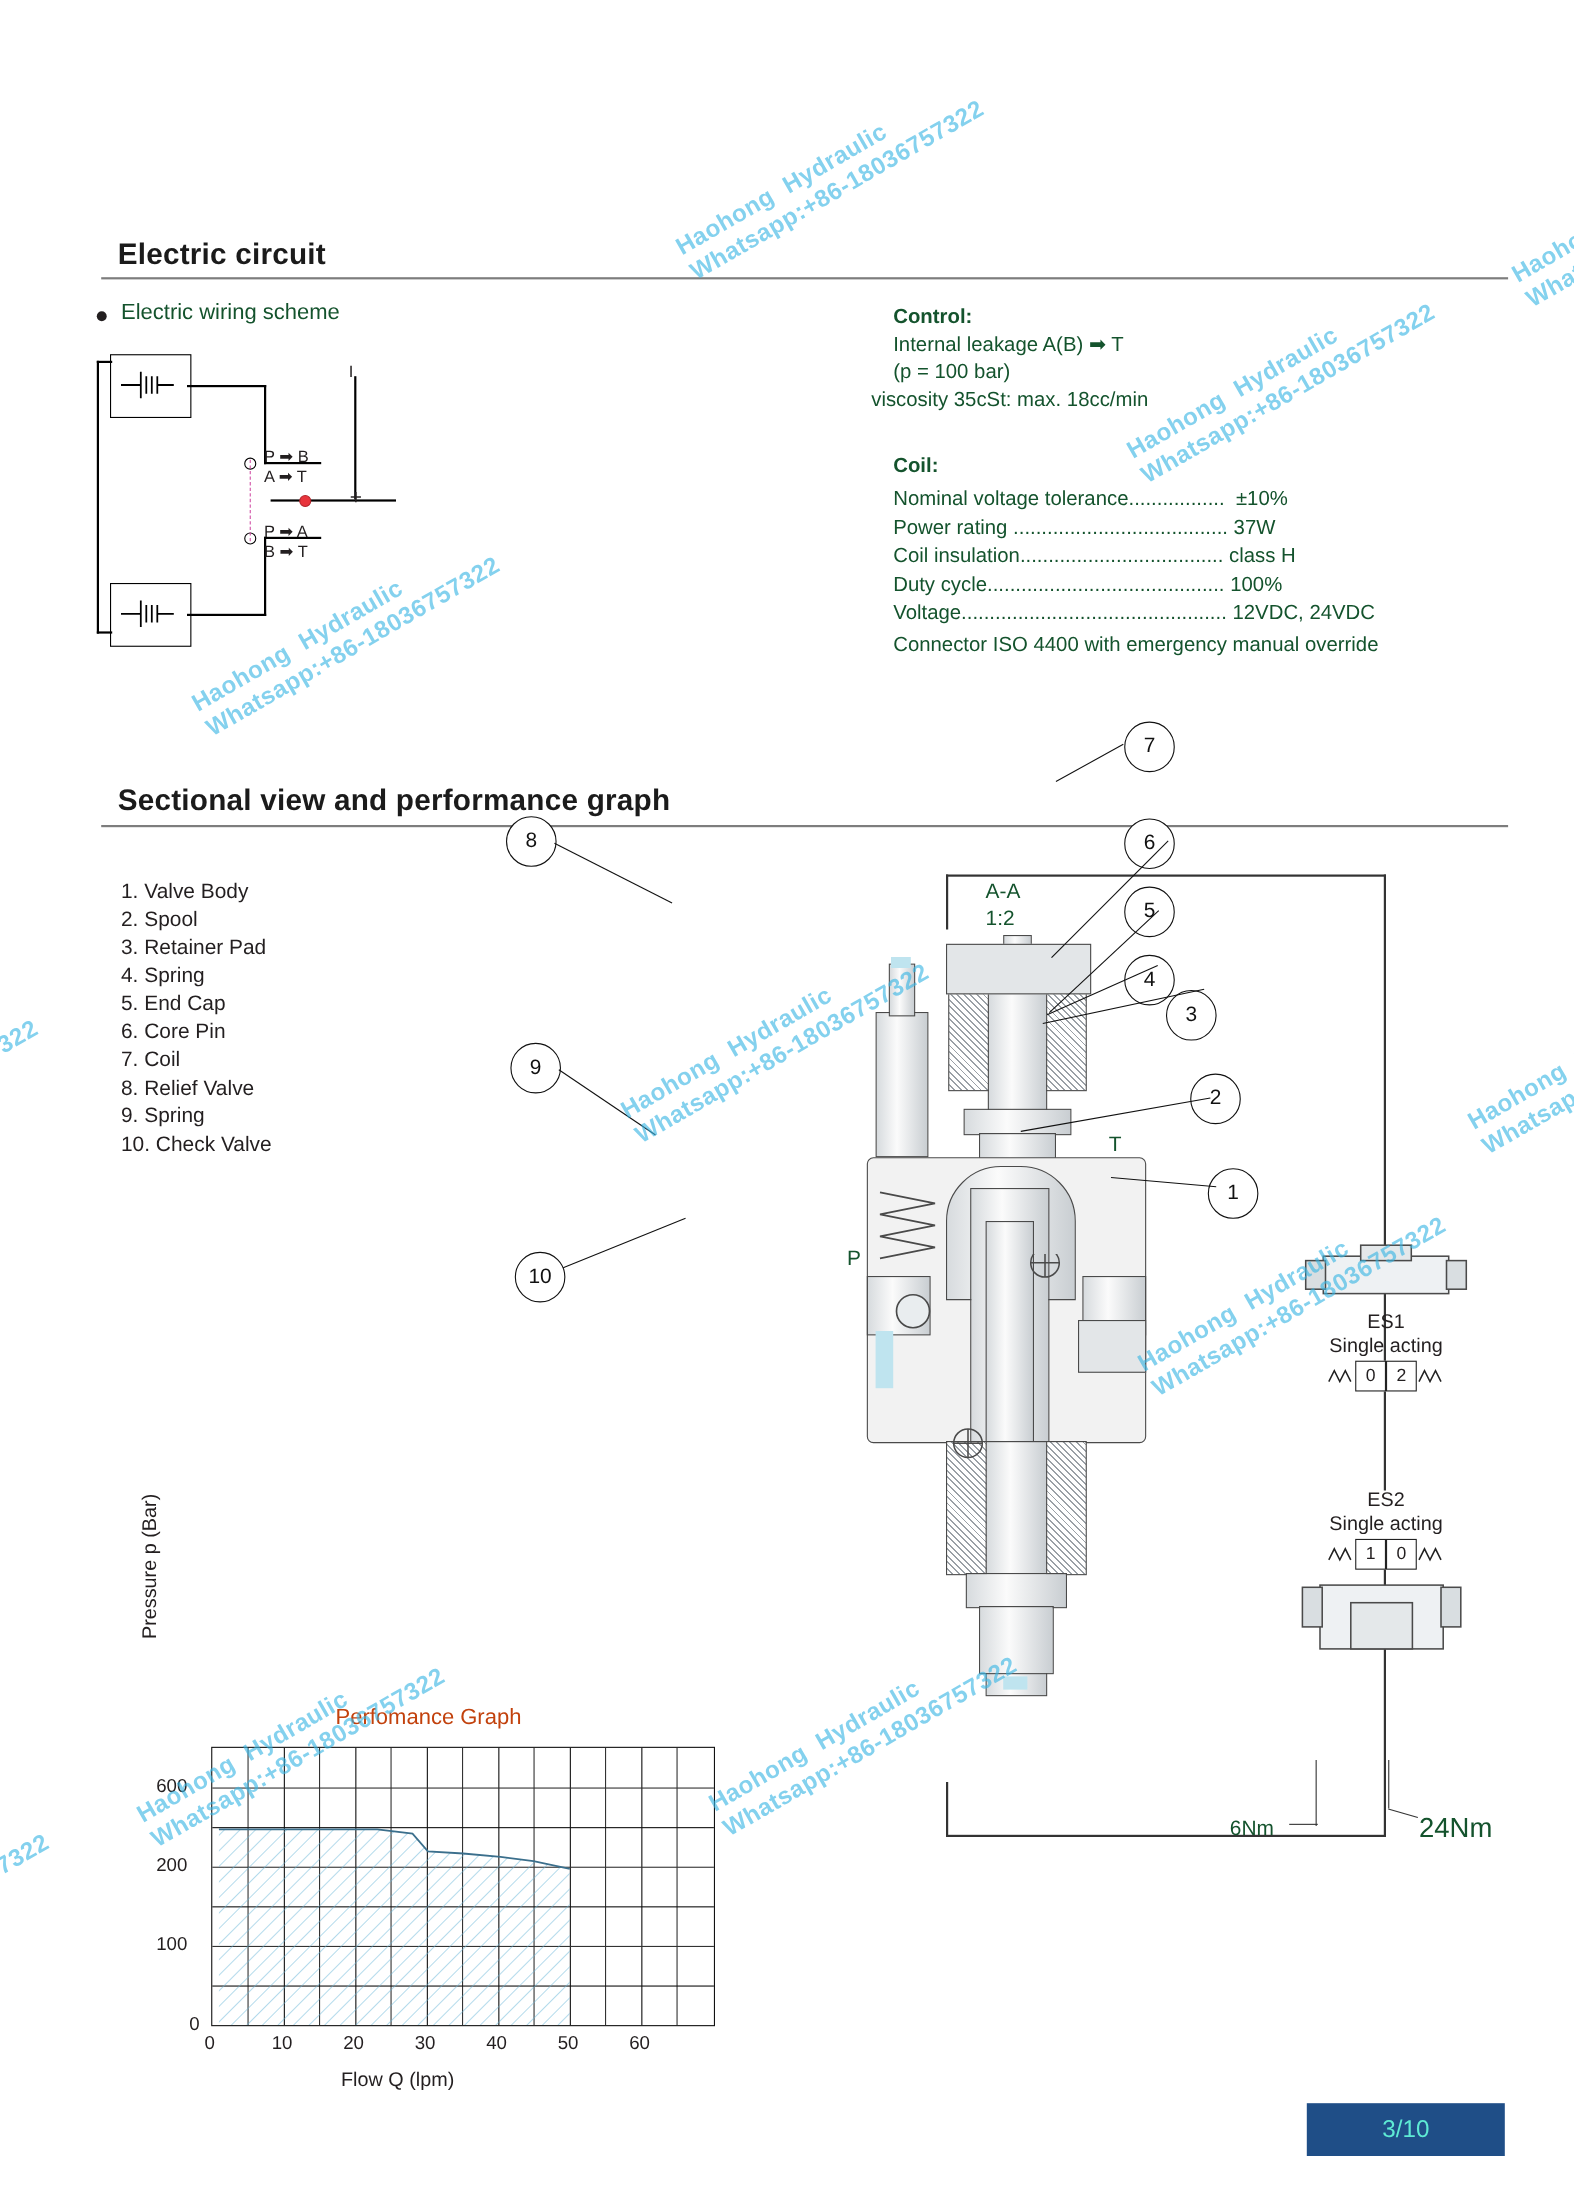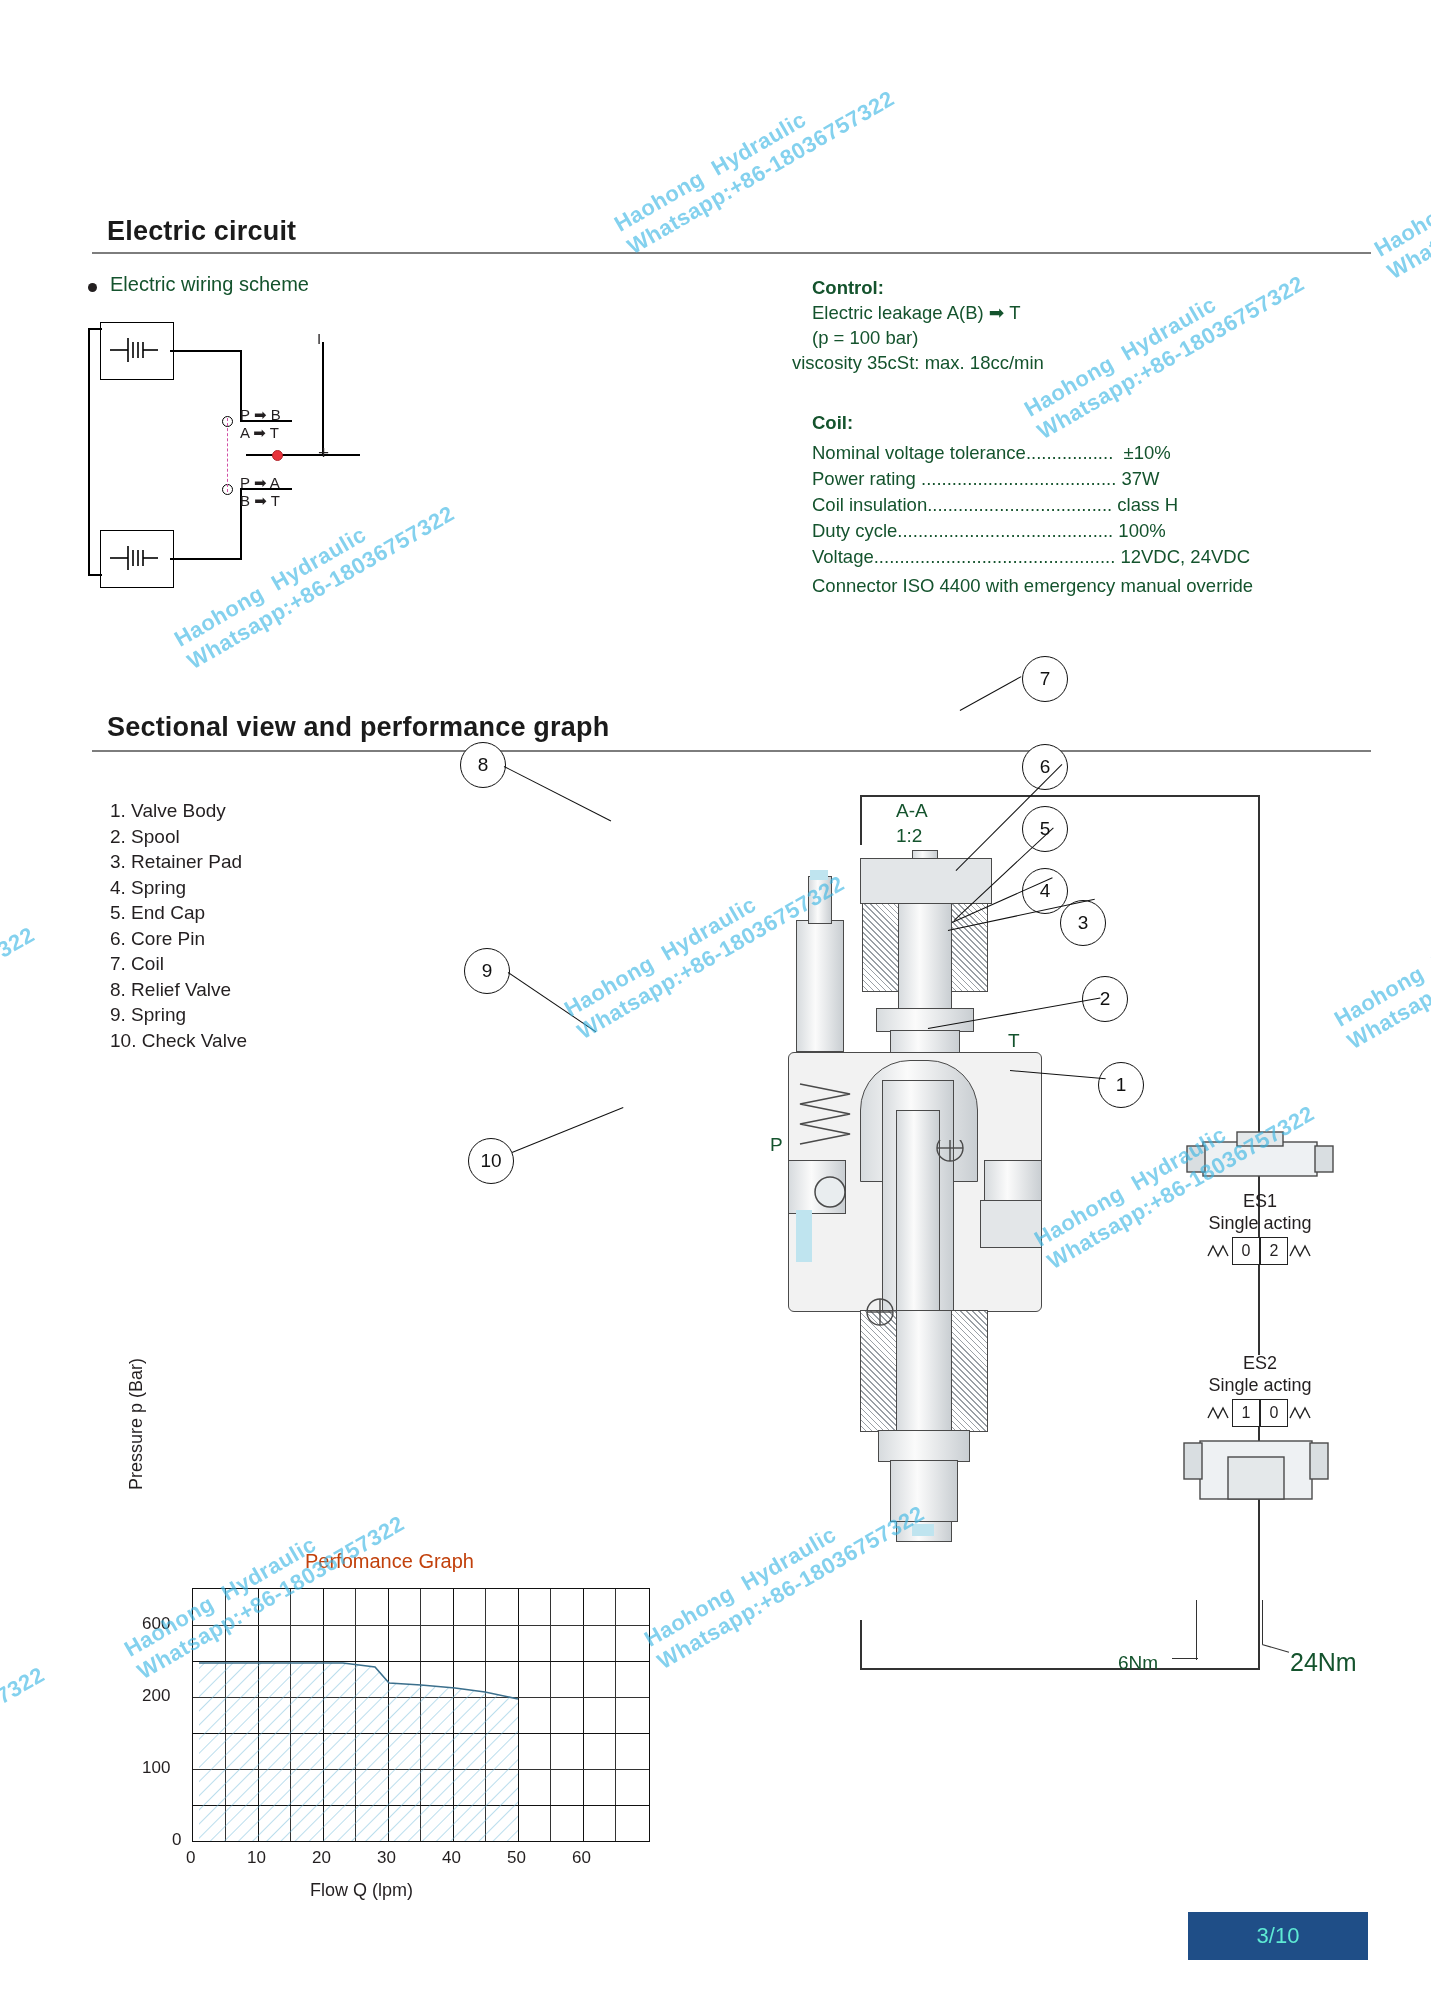--- a/index.html
+++ b/index.html
@@ -140,21 +140,21 @@
 
     <div class="lbl" style="left:170px;top:96px;">P ➡ B</div>
     <div class="lbl" style="left:170px;top:114px;">A ➡ T</div>
     <div class="lbl" style="left:170px;top:164px;">P ➡ A</div>
     <div class="lbl" style="left:170px;top:182px;">B ➡ T</div>
     <div class="lbl" style="left:247px;top:20px;">I</div>
     <div class="lbl" style="left:248px;top:132px;font-size:19px;">+</div>
   </div>
 
   <div class="txt b" style="left:812px;top:275px;">Control:</div>
-  <div class="txt" style="left:812px;top:300px;">Electric leakage A(B) ➡ T</div>
+  <div class="txt" style="left:812px;top:300px;">Internal leakage A(B) ➡ T</div>
   <div class="txt" style="left:812px;top:325px;">(p = 100 bar)</div>
   <div class="txt" style="left:792px;top:350px;">viscosity 35cSt: max. 18cc/min</div>
 
   <div class="txt b" style="left:812px;top:410px;">Coil:</div>
   <div class="txt" style="left:812px;top:440px;">Nominal voltage tolerance.................  ±10%</div>
   <div class="txt" style="left:812px;top:466px;">Power rating ...................................... 37W</div>
   <div class="txt" style="left:812px;top:492px;">Coil insulation.................................... class H</div>
   <div class="txt" style="left:812px;top:518px;">Duty cycle.......................................... 100%</div>
   <div class="txt" style="left:812px;top:544px;">Voltage............................................... 12VDC, 24VDC</div>
   <div class="txt" style="left:812px;top:573px;">Connector ISO 4400 with emergency manual override</div>

